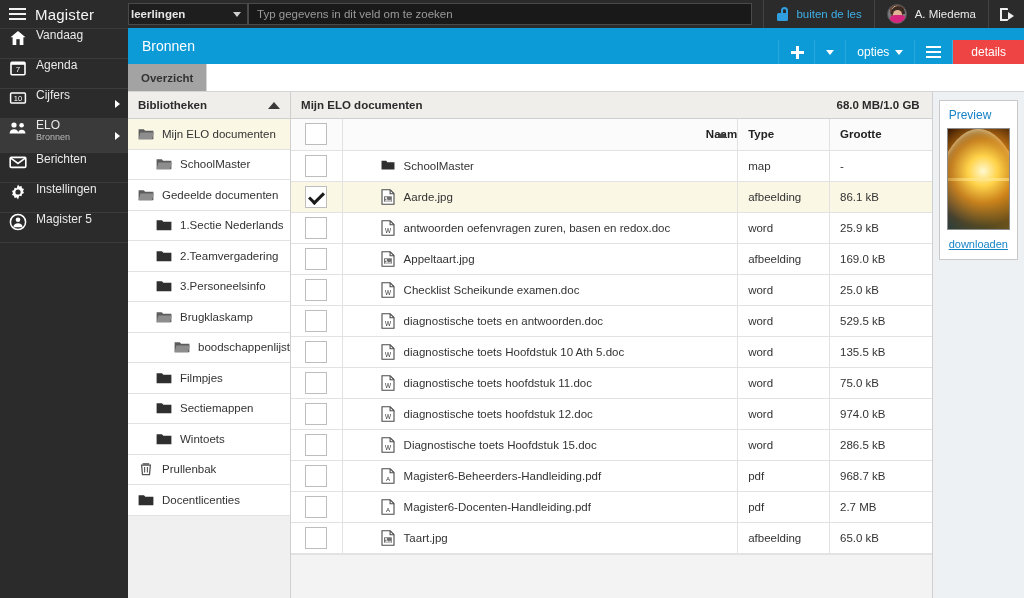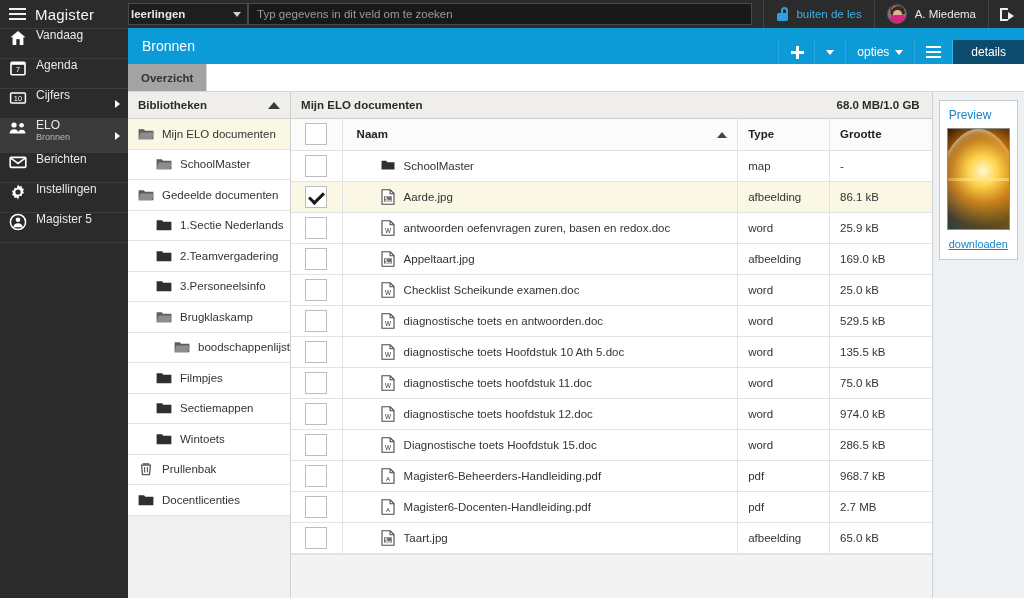--- a/index.html
+++ b/index.html
@@ -95,21 +95,21 @@
     background: #0d9bd8; display: flex; align-items: stretch;
   }
   .module-title { flex: 1 1 auto; display: flex; align-items: center; padding-left: 14px; color: #ffffff; font-size: 14px; }
   .mb-btn {
     display: flex; align-items: center; justify-content: center; gap: 6px;
     padding: 0 11px; color: #fff; font-size: 12px; cursor: pointer;
     border-left: 1px solid #2aa8de;
     margin-top: 12px;
   }
   .mb-btn.plus { padding: 0 10px 0 12px; }
-  .mb-btn.details { background: #0c4a6e; padding: 0 18px; border-left: 1px solid #34b3e8; }
+  .mb-btn.details { background: #ef4444; padding: 0 18px; border-left: 1px solid #34b3e8; }
   .mb-caret { width: 0; height: 0; border-left: 4.5px solid transparent; border-right: 4.5px solid transparent; border-top: 5px solid #ffffff; }
   .plus-glyph { position: relative; width: 13px; height: 13px; }
   .plus-glyph:before, .plus-glyph:after { content: ""; position: absolute; background: #fff; }
   .plus-glyph:before { left: 5px; top: 0; width: 3px; height: 13px; }
   .plus-glyph:after { top: 5px; left: 0; height: 3px; width: 13px; }
   .burger2 { width: 15px; height: 12px; display: flex; flex-direction: column; justify-content: space-between; }
   .burger2 i { display: block; height: 2.4px; background: #fff; }
 
   
   .content { position: absolute; top: 64px; left: 128px; width: 896px; height: 534px; background: #ffffff; }
@@ -147,21 +147,21 @@
   .file-pane { flex: 1 1 auto; display: flex; flex-direction: column; background: #f3f3f3; border-right: 1px solid #cfcfcf; }
   .file-head {
     height: 27px; background: #f0eeea; border-bottom: 1px solid #cfcfcf;
     display: flex; align-items: center; justify-content: space-between; padding: 0 12px 0 10px;
   }
   .file-head .t, .file-head .q { font-size: 11.5px; font-weight: bold; color: #2b2b2b; }
   .ftable { width: 100%; border-collapse: collapse; background: #fff; table-layout: fixed; }
   .ftable th, .ftable td { border-bottom: 1px solid #e2e2e2; border-right: 1px solid #e2e2e2; height: 31px; padding: 0; }
   .ftable th { background: #fbfbfb; font-size: 11.5px; font-weight: bold; color: #222; text-align: left; }
   .ftable th.c-check, .ftable td.c-check { width: 40px; text-align: center; border-right: 1px solid #e2e2e2; }
-  .ftable th.c-name, .ftable td.c-name { width: 310px; padding-left: 0; }
+  .ftable th.c-name, .ftable td.c-name { width: 310px; padding-left: 0; text-align: right; }
   .ftable th.c-type, .ftable td.c-type { width: 72px; padding-left: 10px; }
   .ftable th.c-size, .ftable td.c-size { width: 80px; padding-left: 10px; border-right: none; }
   .ftable th.c-name { padding-left: 14px; position: relative; }
   .sort-caret { position: absolute; right: 10px; top: 50%; margin-top: -2px; width: 0; height: 0;
     border-left: 5px solid transparent; border-right: 5px solid transparent; border-bottom: 6px solid #444; }
   .row.sel td { background: #faf7e4; }
   .cb { display: inline-block; width: 22px; height: 22px; background: #fff; border: 1px solid #bdbdbd; position: relative; cursor: pointer; vertical-align: middle; }
   .cb.on:after {
     content: ""; position: absolute; left: 4px; top: 9px; width: 6px; height: 12px;
     border: solid #1a1a1a; border-width: 0 3.4px 3.4px 0; transform: rotate(45deg); top: 2px; left: 6px;

